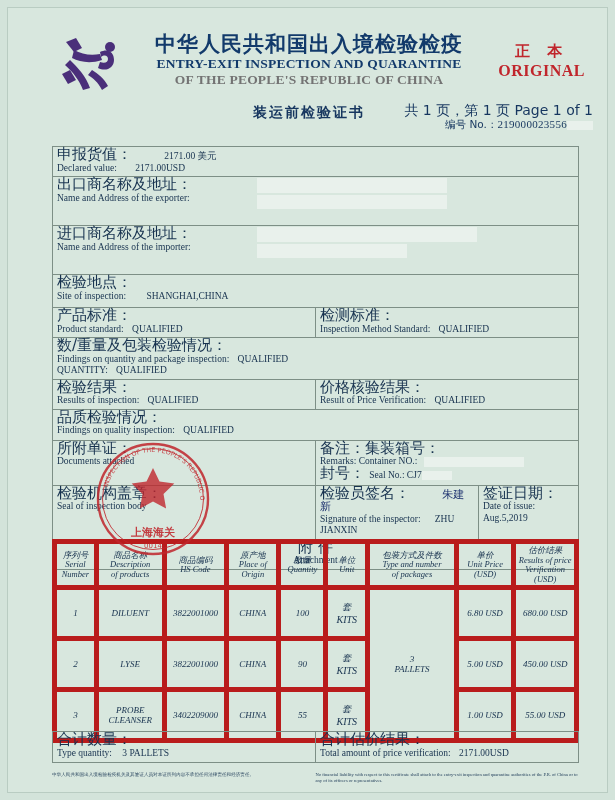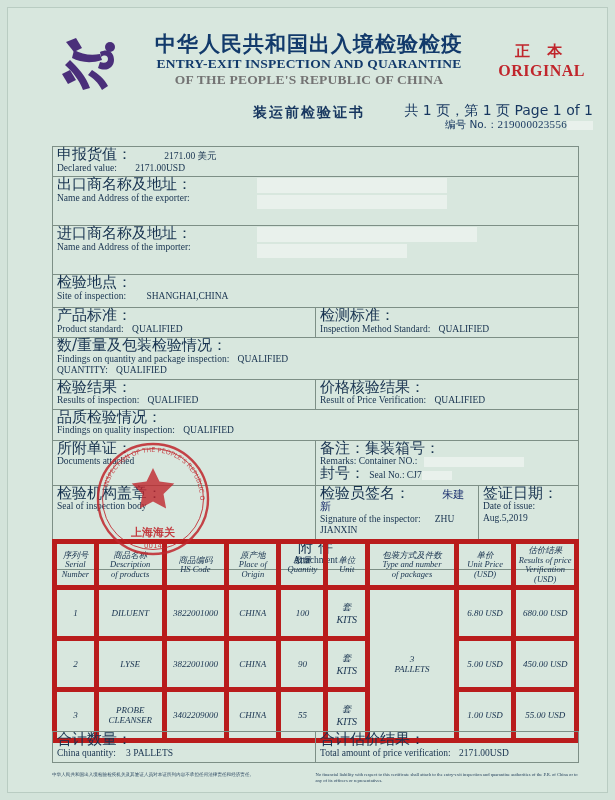--- a/index.html
+++ b/index.html
@@ -389,21 +389,21 @@
       <td>55.00 USD</td>
     </tr>
   </tbody>
       </table>
 
   <table class="totals">
     <tbody>
           <tr>
       <td style="width:50%;height:26px;">
         <span class="cn">合计数量：</span><br>
-        <span class="en">China quantity:</span>
+        <span class="en">Type quantity:</span>
         <span class="val" style="margin-left:8px;">3 PALLETS</span>
       </td>
       <td style="width:50%;height:26px;">
         <span class="cn">合计估价结果：</span><br>
         <span class="en">Total amount of price verification:</span>
         <span class="val" style="margin-left:6px;">2171.00USD</span>
       </td>
     </tr>
   </tbody>
       </table>

